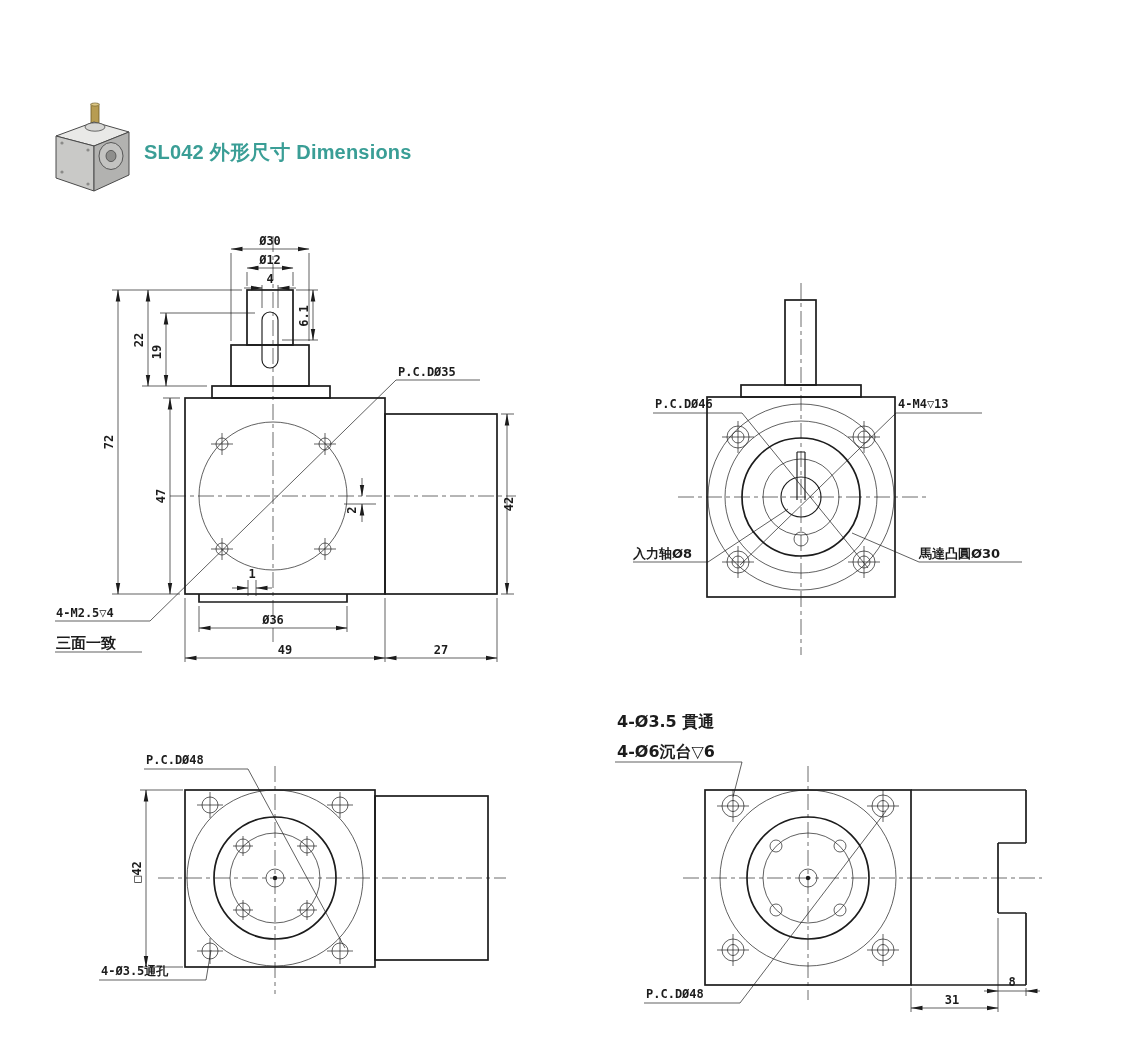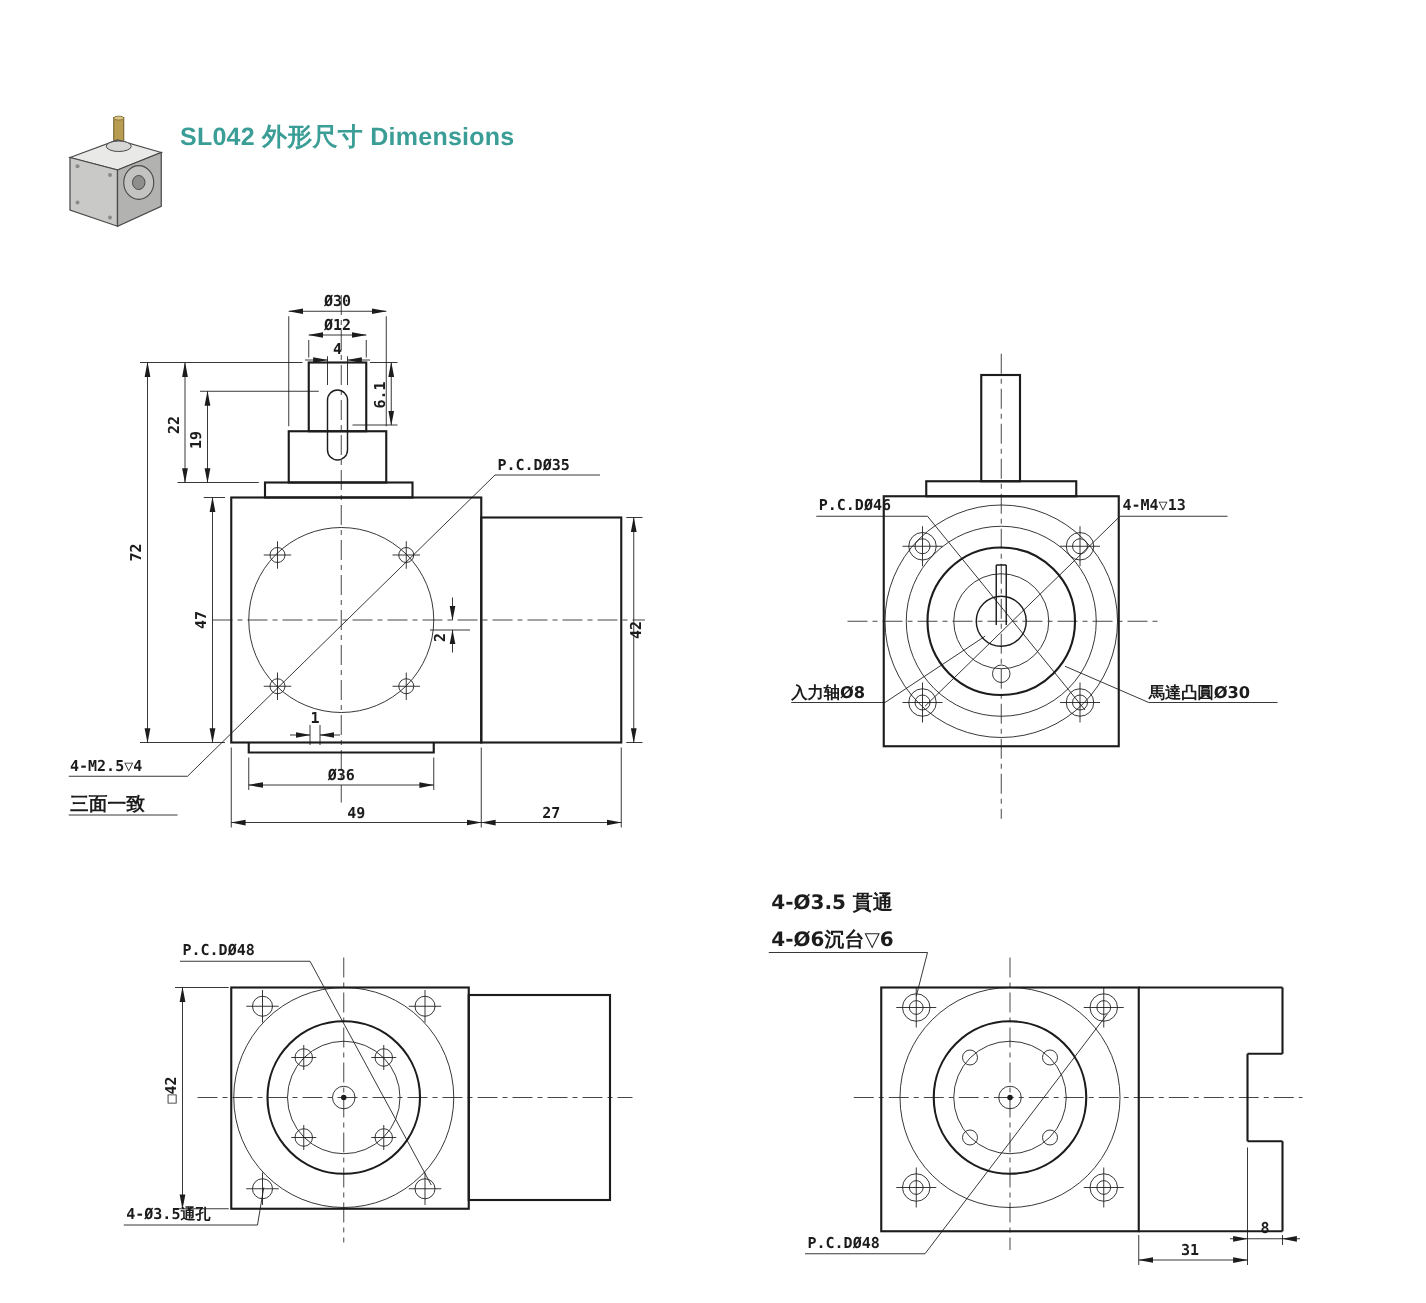--- a/index.html
+++ b/index.html
@@ -6,21 +6,21 @@
   * { box-sizing: border-box; }
   html,body { margin:0; padding:0; background:#ffffff; }
   .page {
     position: relative;
     width: 1141px; height: 1042px;
     background: #fff;
     font-family: "Liberation Sans", sans-serif;
     overflow: hidden;
   }
   .drawing { position:absolute; left:0; top:0; }
-  .hdr { position:absolute; left:36px; top:88px; display:flex; align-items:flex-start; }
+  .hdr { position:absolute; left:36px; top:98px; display:flex; align-items:center; }
   .hdr-icon { width:100px; height:100px; flex:0 0 auto; }
   .hdr-text { margin-left:8px; padding-top:8px; }
   .hdr-title { margin:0; font-size:20px; font-weight:bold; color:var(--accent); letter-spacing:0.2px; }
   .hdr-sub, .hdr-note { margin:4px 0 0 0; font-size:13.5px; color:#2e2e2e; }
   
   .ol { stroke:var(--line); stroke-width:1.7; fill:none; }
   .md { stroke:var(--line); stroke-width:1.15; fill:none; }
   .tn { stroke:var(--line); stroke-width:0.7; fill:none; }
   .cl { stroke:var(--line); stroke-width:0.65; fill:none; stroke-dasharray:16 4 4 4; }
   text { fill:var(--line); }

